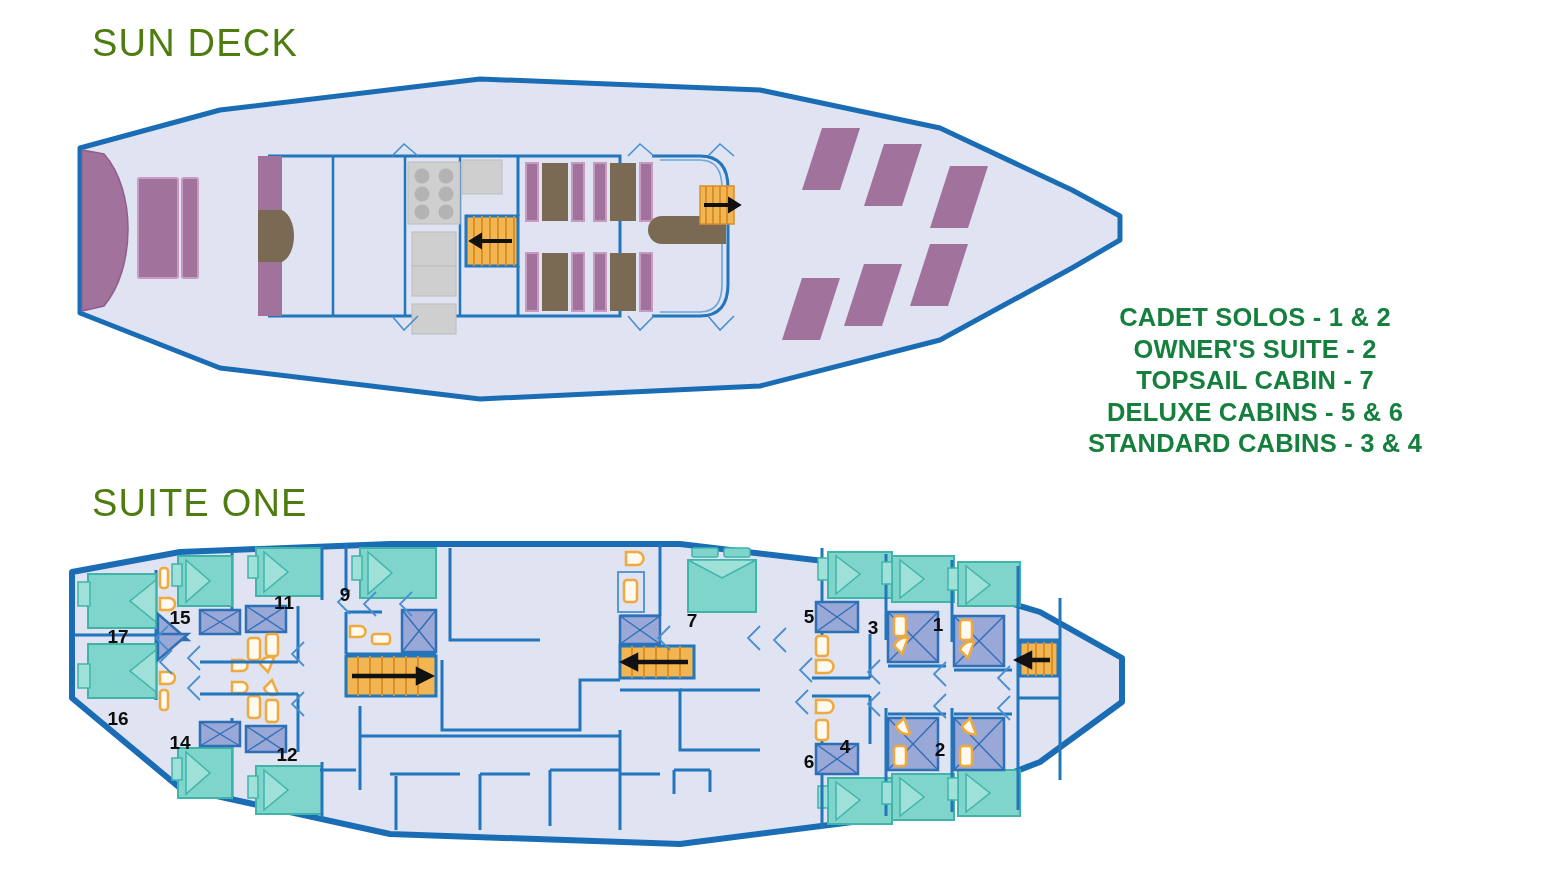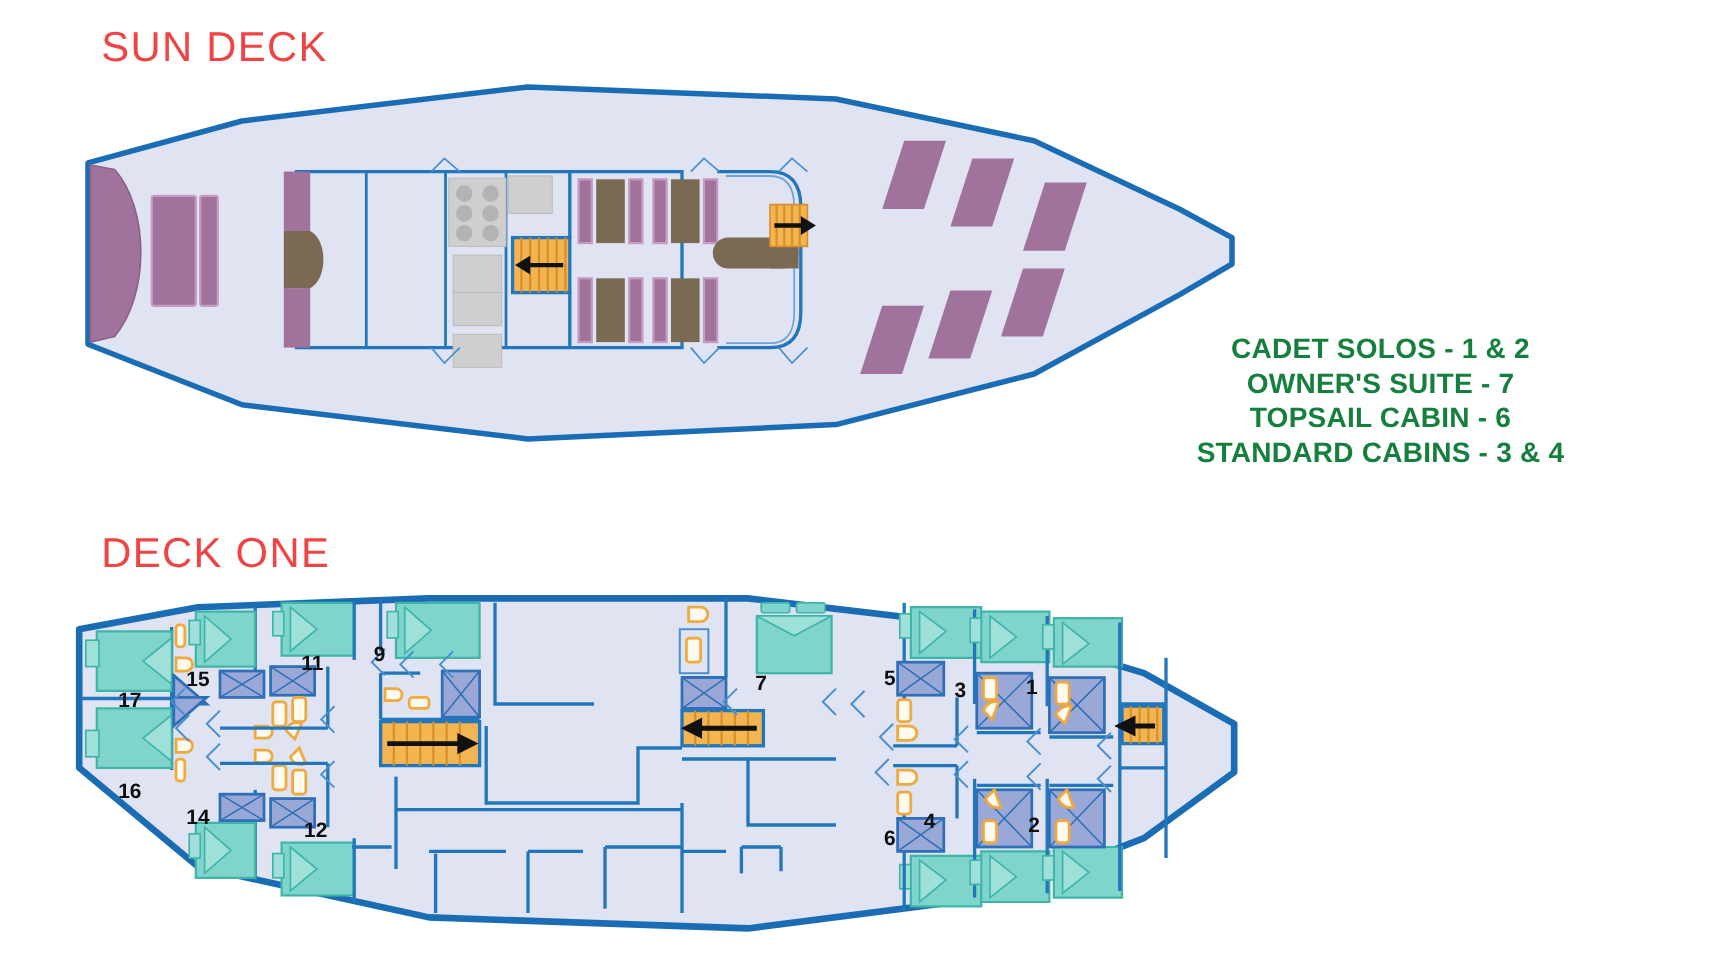--- a/index.html
+++ b/index.html
@@ -5,21 +5,21 @@
 <style>
   html,body{margin:0;padding:0;background:#ffffff;}
   body{width:1560px;height:877px;position:relative;overflow:hidden;
        font-family:"Liberation Sans","DejaVu Sans",sans-serif;}
   #stage{position:absolute;inset:0;width:1560px;height:877px;}
 
   .deck-title{
     position:absolute;
     font-family:"Liberation Sans","DejaVu Sans",sans-serif;
     font-weight:300;
-    color:#ef4444;
+    color:#4d7c0f;
     letter-spacing:1.2px;
     white-space:nowrap;
   }
   #sun-deck-title{left:92px;top:22px;font-size:38px;}
   #deck-one-title{left:92px;top:482px;font-size:38px;}
 
   #legend{
     position:absolute;
     left:985px;top:302px;
     width:540px;
@@ -145,21 +145,21 @@
       <path d="M 824 76 L 862 76 L 842 138 L 804 138 Z"></path>
       <path d="M 890 98 L 928 98 L 908 160 L 870 160 Z"></path>
     </g>
     <g fill="#a1729c">
       <path d="M 742 210 L 780 210 L 760 272 L 722 272 Z"></path>
       <path d="M 804 196 L 842 196 L 822 258 L 784 258 Z"></path>
       <path d="M 870 176 L 908 176 L 888 238 L 850 238 Z"></path>
     </g>
   </svg>
 
-  <div class="deck-title" id="deck-one-title">DECK ONE</div>
+  <div class="deck-title" id="deck-one-title">SUITE ONE</div>
 
   <svg id="deck-one-svg" style="position:absolute;left:60px;top:530px;" width="1090" height="330" viewBox="0 0 1090 330">
 
     <path d="M 12 42 L 12 168 L 120 258 L 330 304 L 620 314 L 840 286 L 980 232 L 1062 172
              L 1062 128 L 980 82 L 840 40 L 620 14 L 330 14 L 120 22 Z" fill="#dfe3f2" stroke="#1a6db5" stroke-width="6" stroke-linejoin="round"></path>
 
     <line x1="14" y1="105" x2="96" y2="105" stroke="#2176bc" stroke-width="3"></line>
     <line x1="96" y1="40" x2="96" y2="170" stroke="#2176bc" stroke-width="3"></line>
 
     <path d="M 28 44 L 96 44 L 96 98 L 28 98 Z" fill="#7fd4cb" stroke="#3fb5aa" stroke-width="2"></path>
@@ -443,18 +443,19 @@
       <text class="cabnum" x="813" y="104" text-anchor="middle">3</text>
       <text class="cabnum" x="878" y="101" text-anchor="middle">1</text>
       <text class="cabnum" x="749" y="238" text-anchor="middle">6</text>
       <text class="cabnum" x="785" y="223" text-anchor="middle">4</text>
       <text class="cabnum" x="880" y="226" text-anchor="middle">2</text>
     </g>
   </svg>
 
   <div id="legend">
     <div class="legend-line">CADET SOLOS - 1 &amp; 2</div>
-    <div class="legend-line">OWNER'S SUITE - 7</div>
-    <div class="legend-line">TOPSAIL CABIN - 6</div>
+    <div class="legend-line">OWNER'S SUITE - 2</div>
+    <div class="legend-line">TOPSAIL CABIN - 7</div>
+    <div class="legend-line">DELUXE CABINS - 5 &amp; 6</div>
     <div class="legend-line">STANDARD CABINS -  3 &amp; 4</div>
   </div>
 
 </div>
 
 </body></html>

